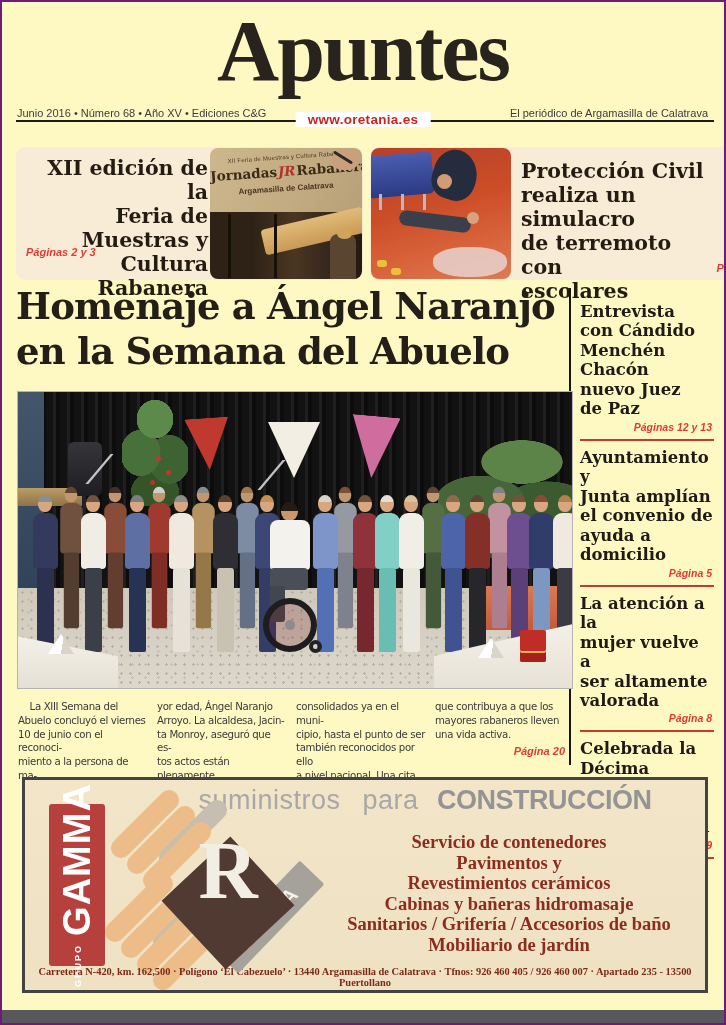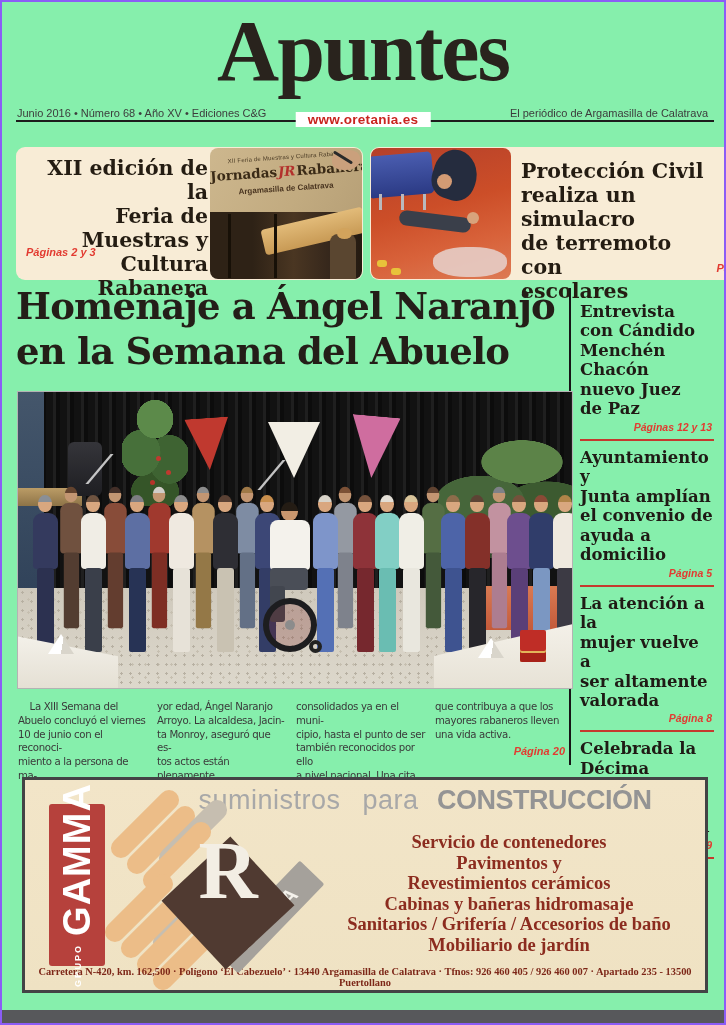--- a/index.html
+++ b/index.html
@@ -1,17 +1,17 @@
 <!DOCTYPE html>
 <html><head>
 <meta charset="utf-8">
 <style>
   html,body{margin:0;padding:0;background:#e9e9e9;}
-  .page{position:relative;width:726px;height:1025px;background:#86efac;box-sizing:border-box;
-        border:2px solid #8b5cf6;overflow:hidden;font-family:"Liberation Sans",sans-serif;}
+  .page{position:relative;width:726px;height:1025px;background:#fef9c3;box-sizing:border-box;
+        border:2px solid #701a75;overflow:hidden;font-family:"Liberation Sans",sans-serif;}
   .abs{position:absolute;}
 
   
   .masthead-title{left:0;top:4px;width:100%;text-align:center;
     font-family:"Liberation Serif",serif;font-weight:bold;font-size:86px;line-height:1.05;
     color:#29231d;letter-spacing:-2px;}
   .dateline{top:105px;font-size:11px;color:#3c3c3c;}
   .dl-left{left:15px;}
   .dl-right{right:16px;}
   .mast-rule{left:14px;top:118px;width:698px;height:2px;background:#1c1c1c;}

